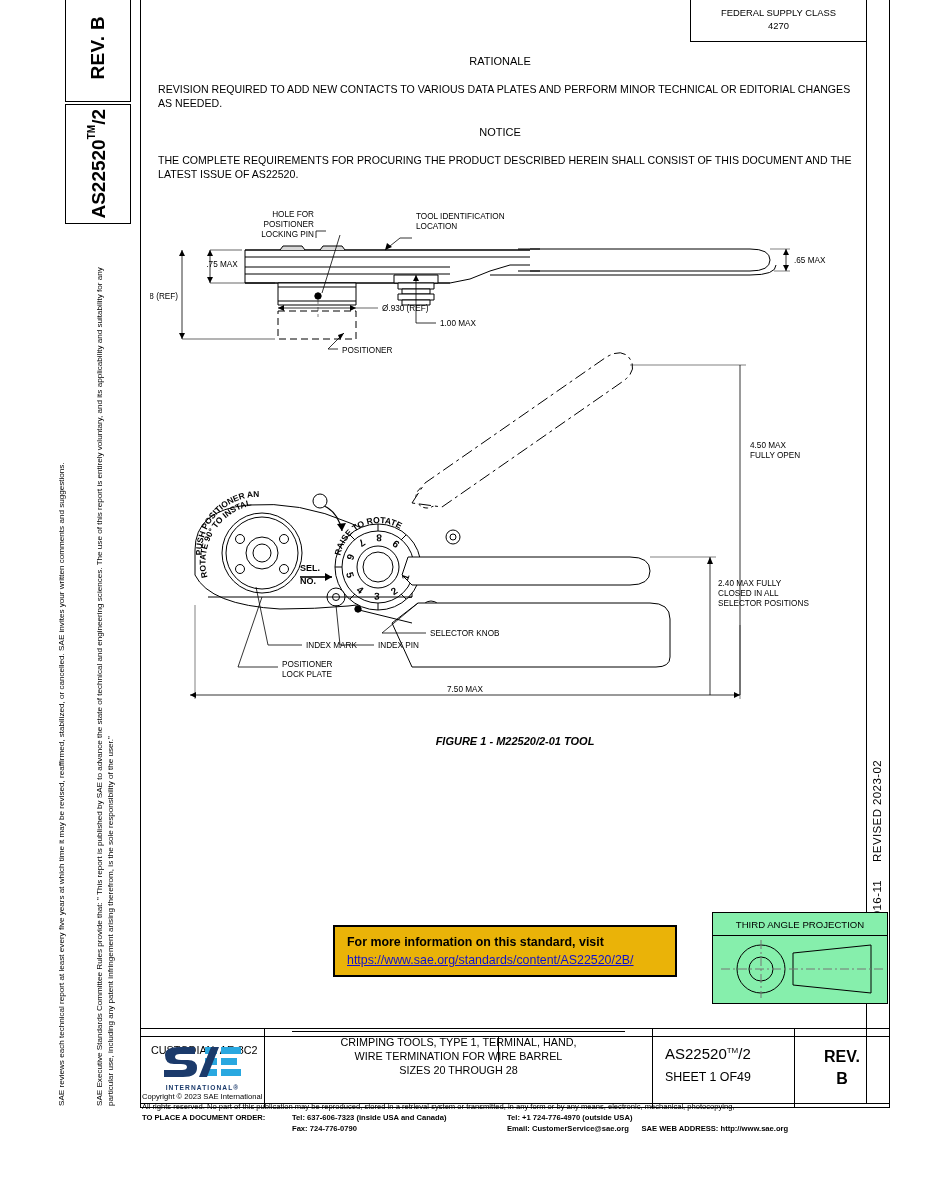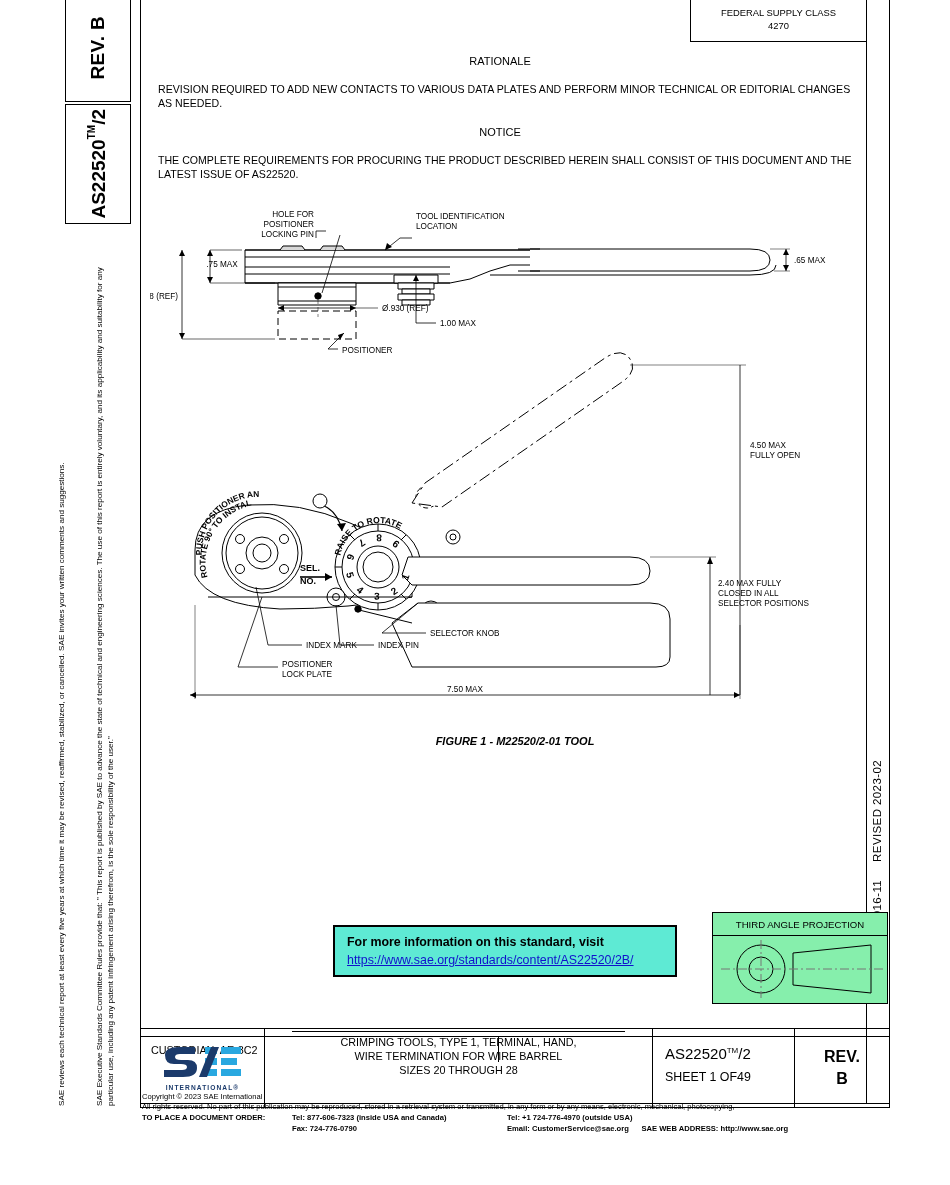--- a/index.html
+++ b/index.html
@@ -49,21 +49,21 @@
 
   
   #tap-box{position:absolute;left:712px;top:912px;width:176px;height:92px;
      border:1.6px solid #000;box-sizing:border-box;background:#86efac;}
   #tap-title{height:22px;border-bottom:1.6px solid #000;display:flex;
      align-items:center;justify-content:center;font-size:9.6px;}
   #tap-art{position:relative;height:68px;}
 
   
   #info-box{position:absolute;left:333px;top:925px;width:344px;height:52px;
-     border:2.6px solid #000;background:#5eead4;box-sizing:border-box;
+     border:2.6px solid #000;background:#eab308;box-sizing:border-box;
      padding:7px 10px 0 12px;}
   #info-line1{font-size:12.4px;font-weight:bold;line-height:17px;}
   #info-url{font-size:12.4px;color:#1111cc;text-decoration:underline;line-height:18px;
      display:block;}
 
   
   #cust-row{position:absolute;left:140px;top:1002px;width:750px;height:26px;
      border:1.8px solid #000;border-bottom:none;box-sizing:border-box;display:flex;margin-top:34px;}
   #cust-left{flex:0 0 358px;display:flex;align-items:center;padding-left:10px;
      font-size:10.8px;border-right:1.6px solid #000;box-sizing:border-box;}
@@ -410,21 +410,21 @@
     </div>
   </div>
 
   <div id="footer">
     <div>Copyright © 2023 SAE International</div>
     <div>All rights reserved. No part of this publication may be reproduced, stored in a retrieval system or transmitted, in any form or by any means, electronic, mechanical, photocopying,</div>
     <table id="order-tbl">
       <tbody>
           <tr>
         <td class="c1">TO PLACE A DOCUMENT ORDER:</td>
-        <td class="c2">Tel: 877-606-7323 (inside USA and Canada)</td>
+        <td class="c2">Tel: 637-606-7323 (inside USA and Canada)</td>
         <td class="c3">Tel: +1 724-776-4970 (outside USA)</td>
       </tr>
       <tr>
         <td class="c1"></td>
         <td class="c2">Fax: 724-776-0790</td>
         <td class="c3">
           <span>Email: CustomerService@sae.org</span>
           &nbsp;&nbsp;&nbsp;&nbsp;
           <span>SAE WEB ADDRESS: http://www.sae.org</span>
         </td>

